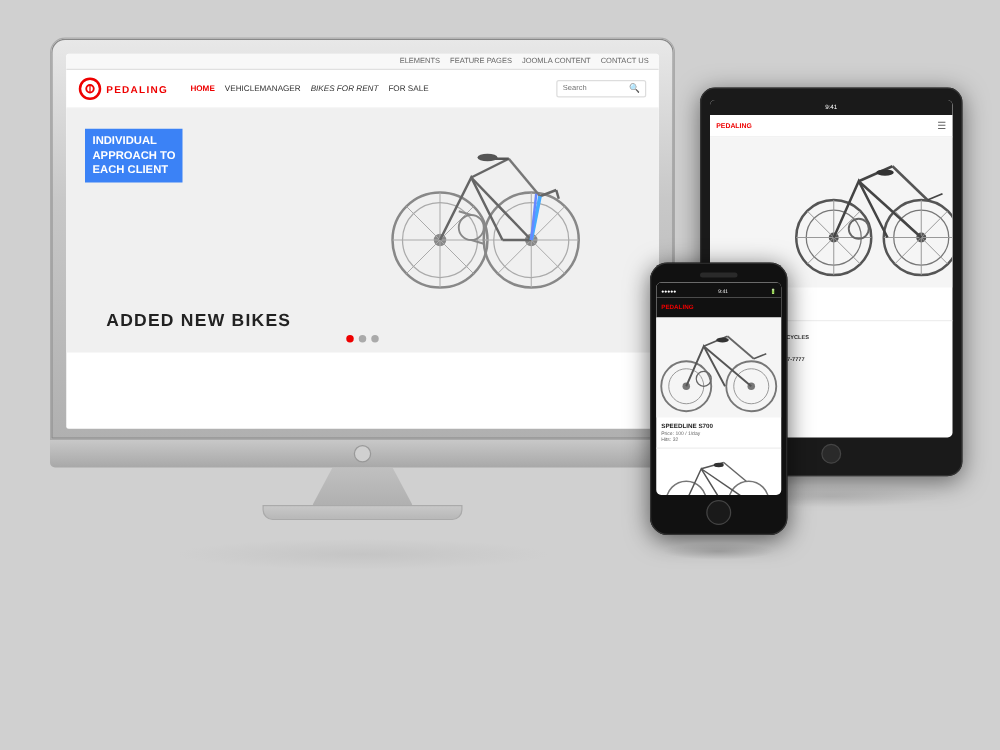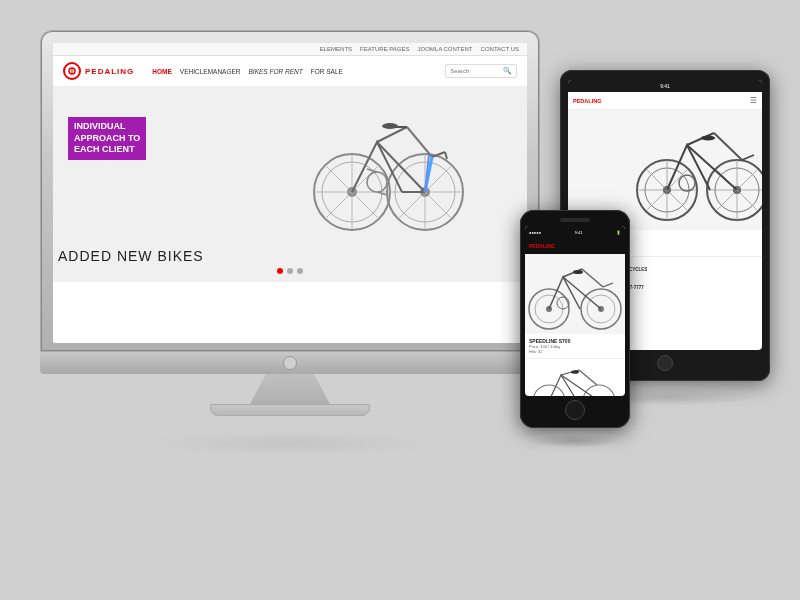--- a/index.html
+++ b/index.html
@@ -178,22 +178,22 @@
     .site-hero {
       position: relative;
       height: 195px;
       background: #f0f0f0;
       overflow: hidden;
     }
 
     .hero-badge {
       position: absolute;
       left: 15px;
-      top: 30px;
-      background: #a21caf;
+      top: 16px;
+      background: #3b82f6;
       color: #fff;
       font-size: 9px;
       font-weight: 900;
       text-transform: uppercase;
       padding: 4px 6px;
       line-height: 1.3;
       z-index: 2;
     }
 
     .hero-bike {
@@ -226,23 +226,23 @@
       background: #aaa;
     }
 
     .hero-dot.active {
       background: #e00;
     }
 
     .hero-text-bottom {
       position: absolute;
       bottom: 18px;
-      left: 5px;
+      left: 32px;
       font-size: 14px;
-      font-weight: 400;
+      font-weight: 700;
       color: #222;
       text-transform: uppercase;
       letter-spacing: 1px;
     }
 
     
     .tablet {
       position: absolute;
       right: 20px;
       top: 60px;

